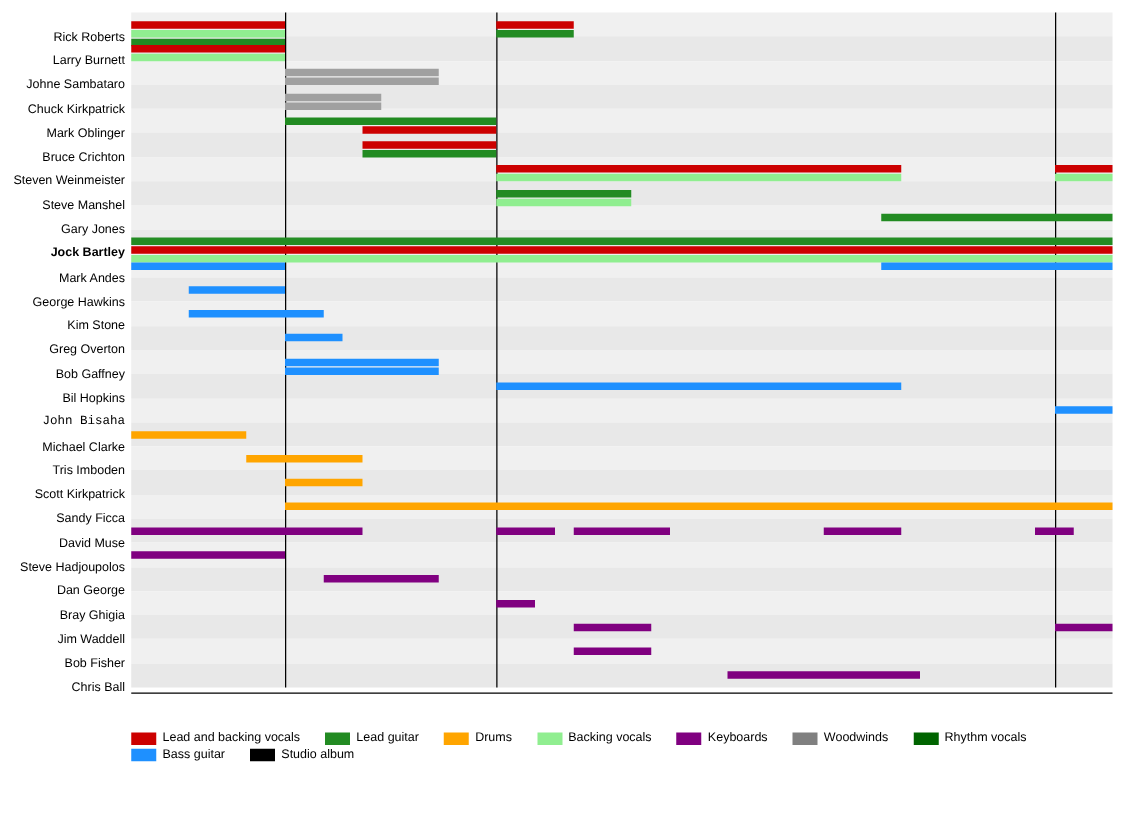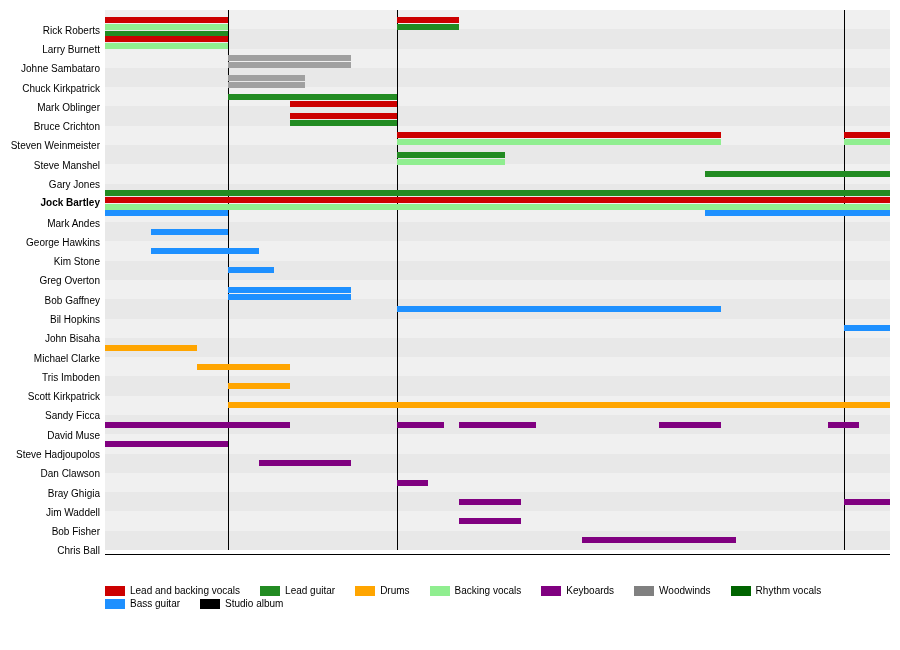--- a/index.html
+++ b/index.html
@@ -34,28 +34,28 @@
       <div class="y-label" style="top: 135.357px;">Steven Weinmeister</div>
       <div class="y-label" style="top: 154.643px;">Steve Manshel</div>
       <div class="y-label" style="top: 173.929px;">Gary Jones</div>
       <div class="y-label" style="top: 192px; font-weight: bold;">Jock Bartley</div>
       <div class="y-label" style="top: 212.5px;">Mark Andes</div>
       <div class="y-label" style="top: 231.786px;">George Hawkins</div>
       <div class="y-label" style="top: 251.071px;">Kim Stone</div>
       <div class="y-label" style="top: 270.357px;">Greg Overton</div>
       <div class="y-label" style="top: 289.643px;">Bob Gaffney</div>
       <div class="y-label" style="top: 308.929px; padding-left: 36px;">Bil Hopkins</div>
-      <div class="y-label" style="top: 328.214px;">John Bisaha</div>
+      <div class="y-label" style="top: 328.214px; font-family: Liberation Mono, monospace;">John Bisaha</div>
       <div class="y-label" style="top: 347.5px;">Michael Clarke</div>
       <div class="y-label" style="top: 366.786px;">Tris Imboden</div>
       <div class="y-label" style="top: 386.071px;">Scott Kirkpatrick</div>
       <div class="y-label" style="top: 405.357px;">Sandy Ficca</div>
       <div class="y-label" style="top: 424.643px;">David Muse</div>
       <div class="y-label" style="top: 443.929px;">Steve Hadjoupolos</div>
-      <div class="y-label" style="top: 463.214px;">Dan Clawson</div>
+      <div class="y-label" style="top: 463.214px;">Dan George</div>
       <div class="y-label" style="top: 482.5px; padding-left: 23px;">Bray Ghigia</div>
       <div class="y-label" style="top: 501.786px;">Jim Waddell</div>
       <div class="y-label" style="top: 521.071px;">Bob Fisher</div>
       <div class="y-label" style="top: 540.357px;">Chris Ball</div>
     </div>
   <div id="chart-area">
     <div id="grid" style="position:absolute;top:0;left:0;right:0;bottom:0;">
         <div class="grid-row even" style="top: 0%; height: 3.57143%;"></div>
         <div class="grid-row odd" style="top: 3.57143%; height: 3.57143%;"></div>
         <div class="grid-row even" style="top: 7.14286%; height: 3.57143%;"></div>

